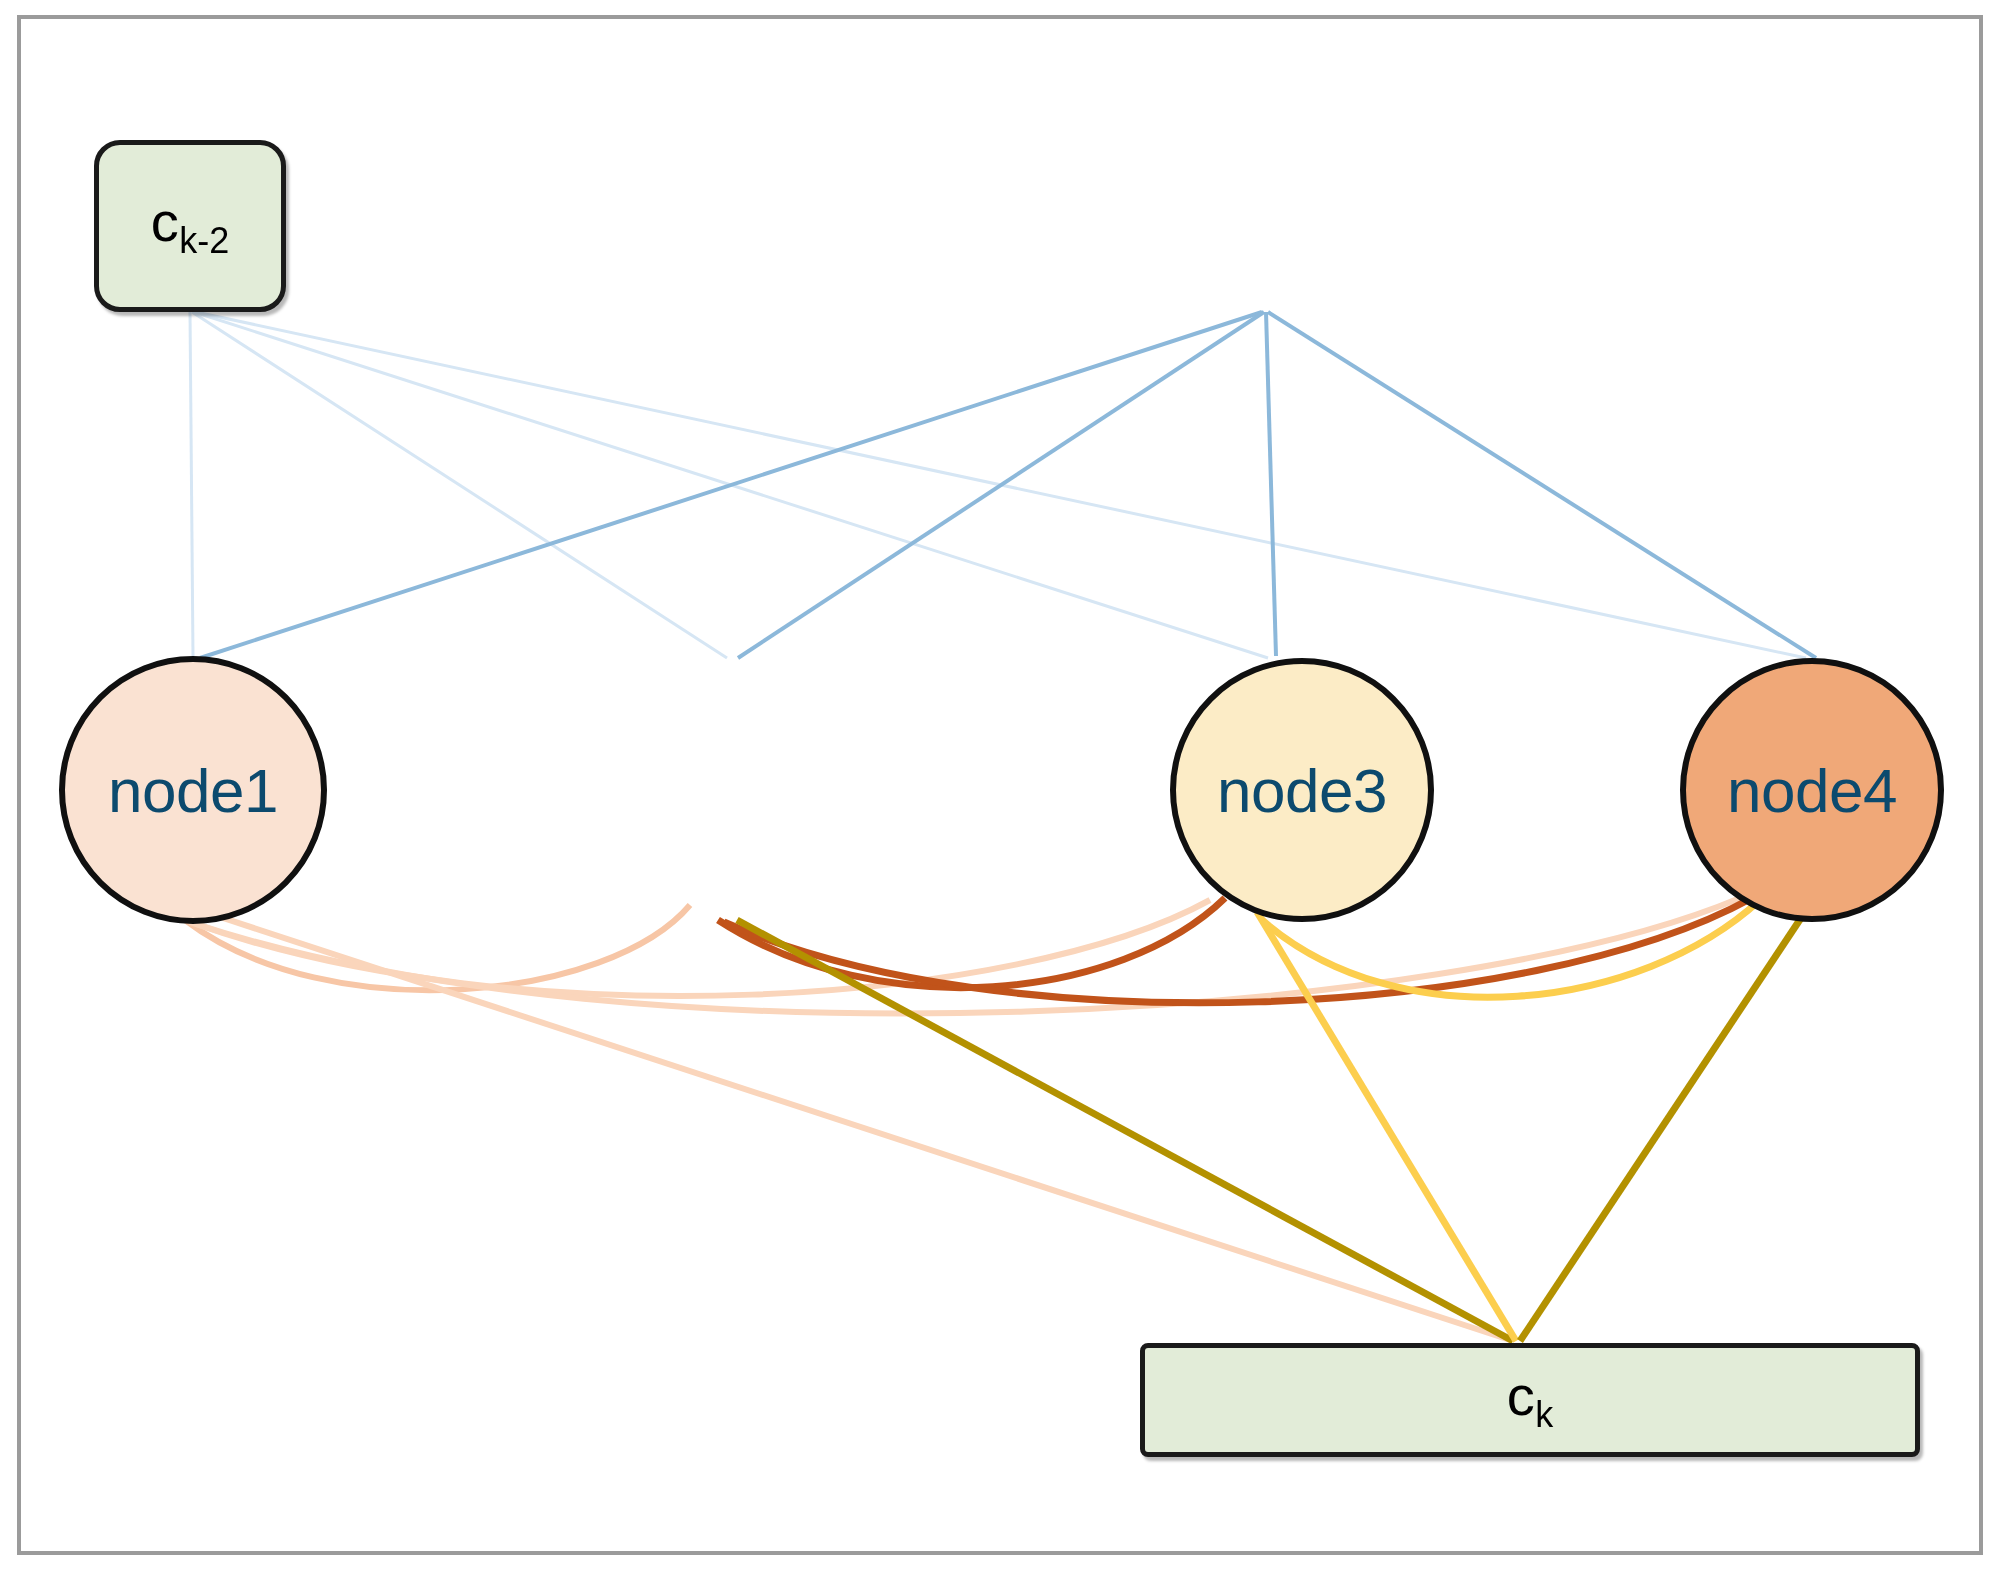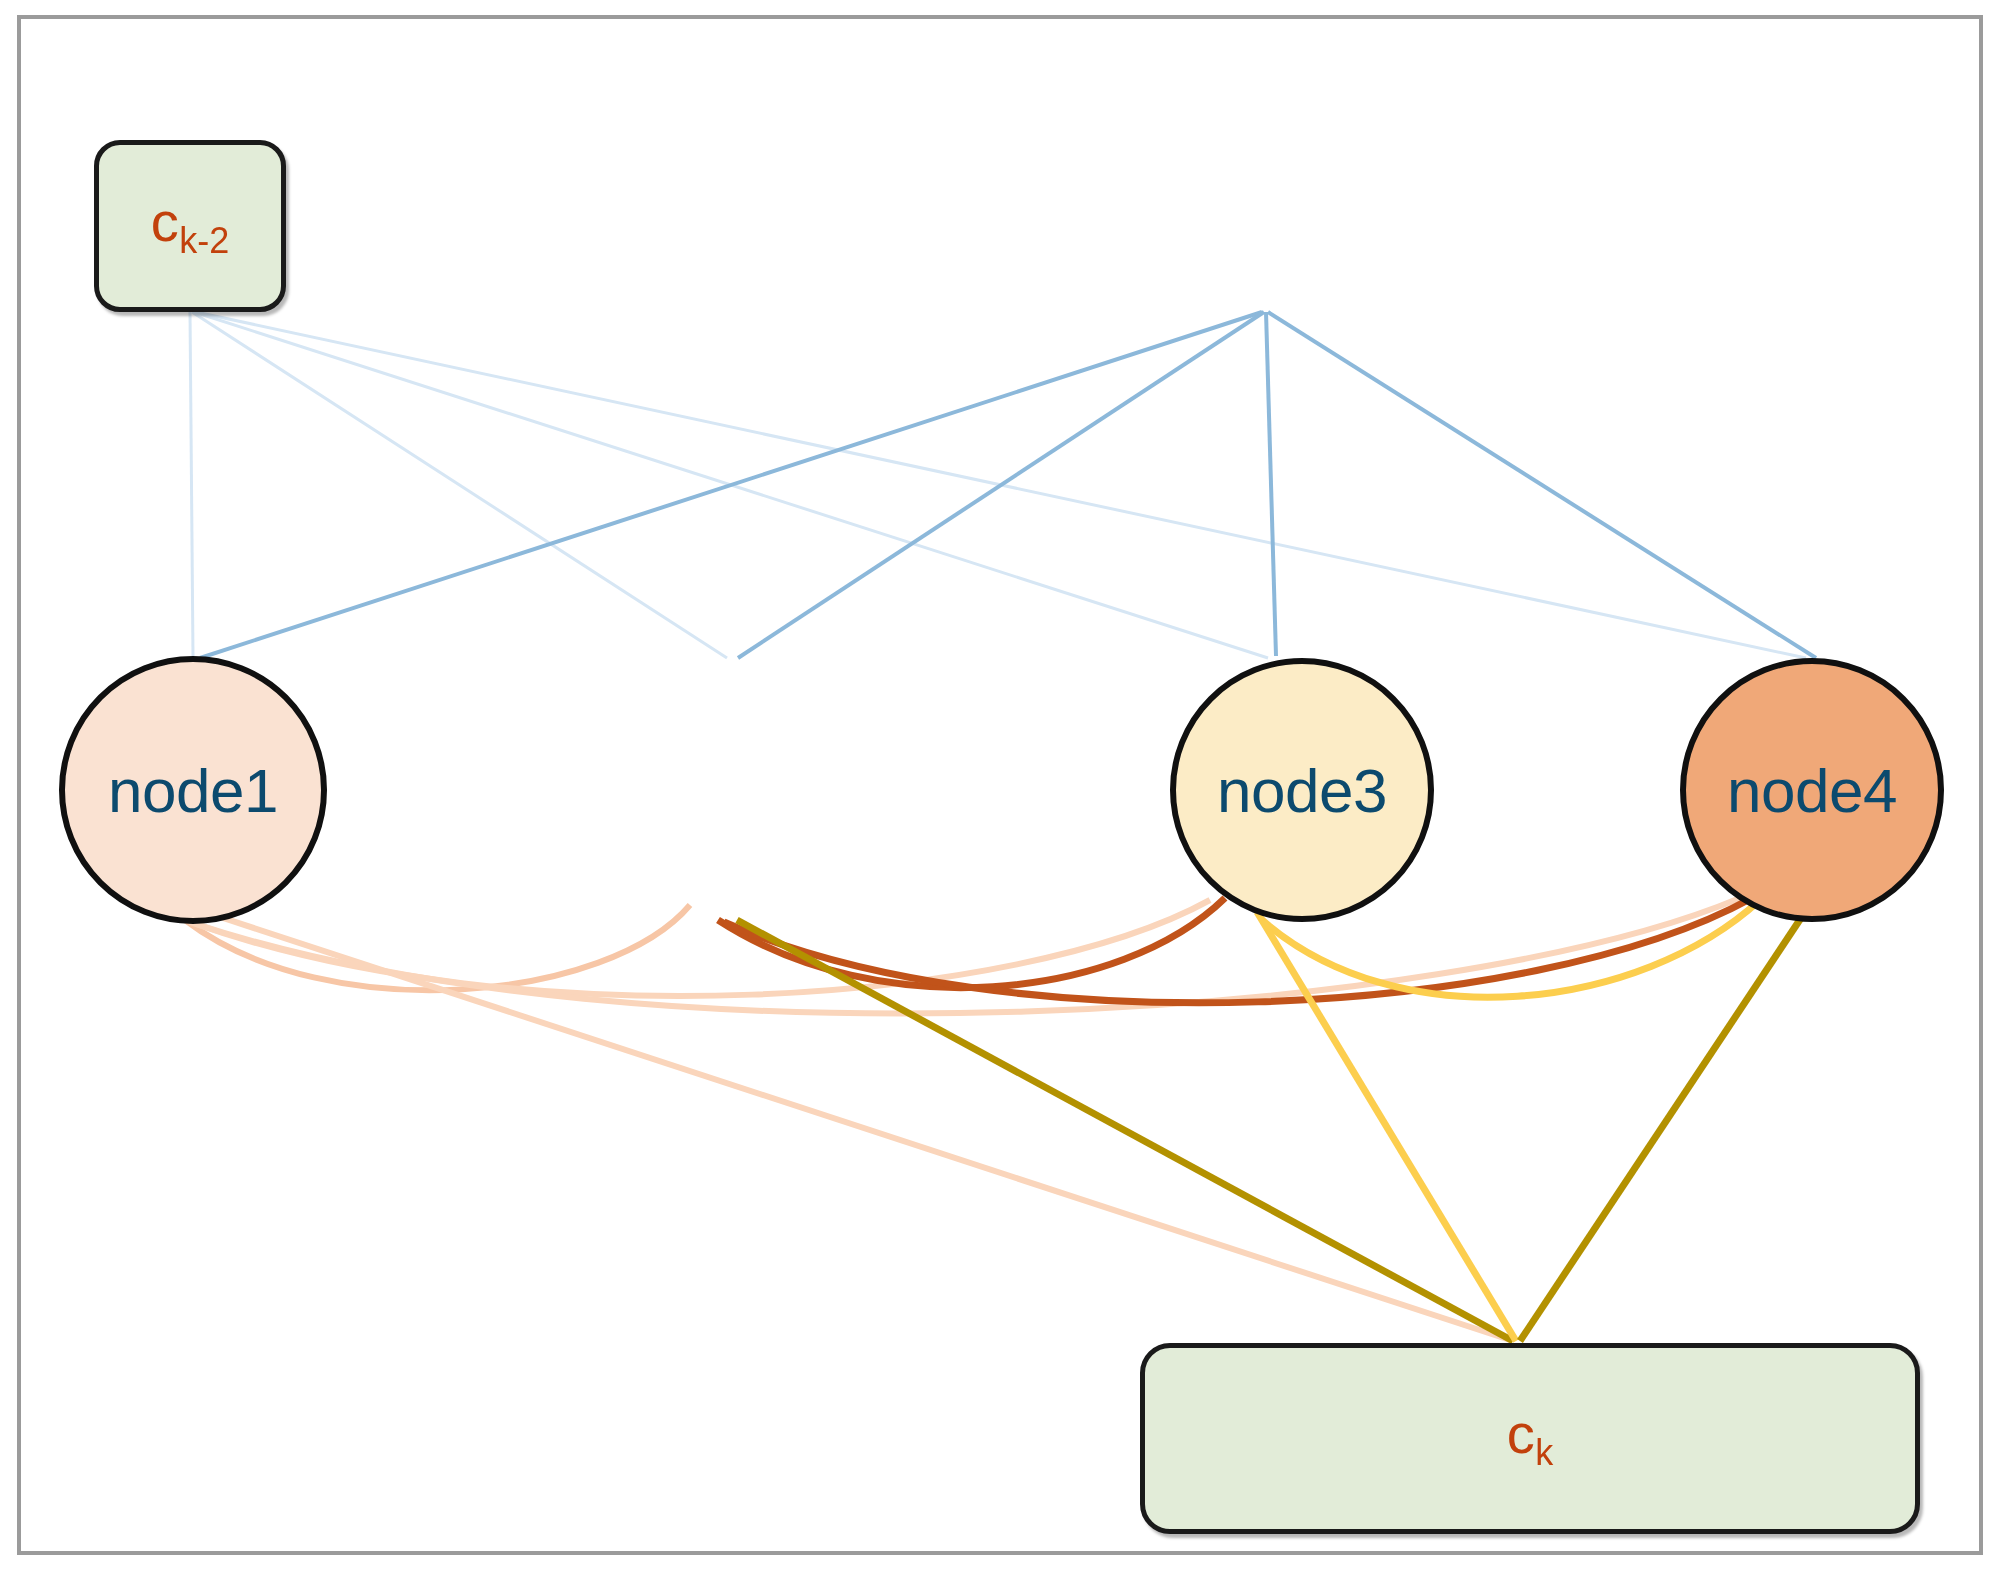--- a/index.html
+++ b/index.html
@@ -40,21 +40,21 @@
     background: #e2ecd8;
     border: 5px solid #1a1a1a;
     border-radius: 26px;
     display: flex;
     align-items: center;
     justify-content: center;
     box-shadow: 3px 4px 3px rgba(0,0,0,0.28);
   }
   .box-label {
     font-size: 56px;
-    color: #c2410c;
+    color: #000000;
     letter-spacing: 0.5px;
     line-height: 1;
     white-space: nowrap;
   }
   .box-label .sub {
     font-size: 36px;
     vertical-align: -0.32em;
     letter-spacing: 0;
   }
   .circle-node {
@@ -116,21 +116,21 @@
       <line x1="1257" y1="912" x2="1516" y2="1341" stroke="#fcce4e" stroke-width="7"></line>
       <line x1="1805" y1="912" x2="1520" y2="1341" stroke="#b39100" stroke-width="7"></line>
     </g>
   </svg>
 
   <div class="box-node" style="left:94px; top:140px; width:192px; height:172px;">
     <span class="box-label"><span>c</span><span class="sub">k-2</span></span>
   </div>
 
 
-  <div class="box-node" style="left:1140px; top:1343px; width:780px; height:191px; border-radius:30px;">
+  <div class="box-node" style="left:1140px; top:1343px; width:780px; height:114px; border-radius:8px;">
     <span class="box-label"><span>c</span><span class="sub">k</span></span>
   </div>
 
   <div class="circle-node" style="left:59px; top:656px; width:268px; height:268px; background:#fae2d2;">
     <span class="circle-label">node1</span>
   </div>
 
 
   <div class="circle-node" style="left:1170px; top:658px; width:264px; height:264px; background:#fcecc6;">
     <span class="circle-label">node3</span>

